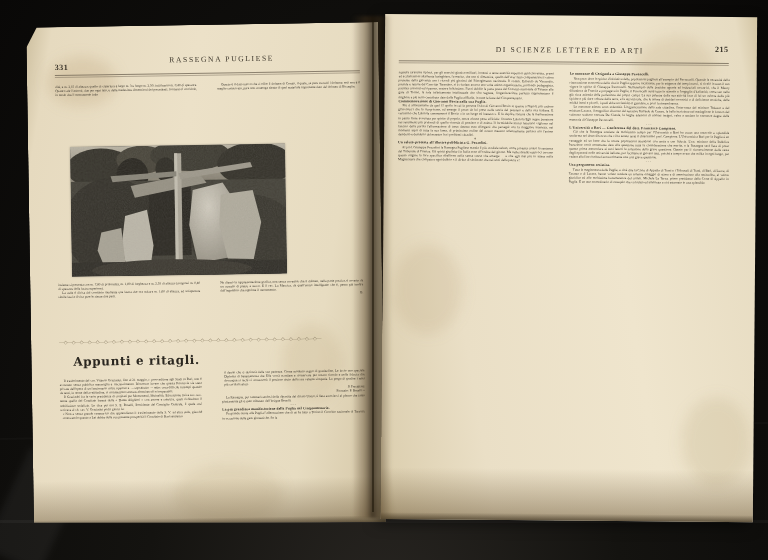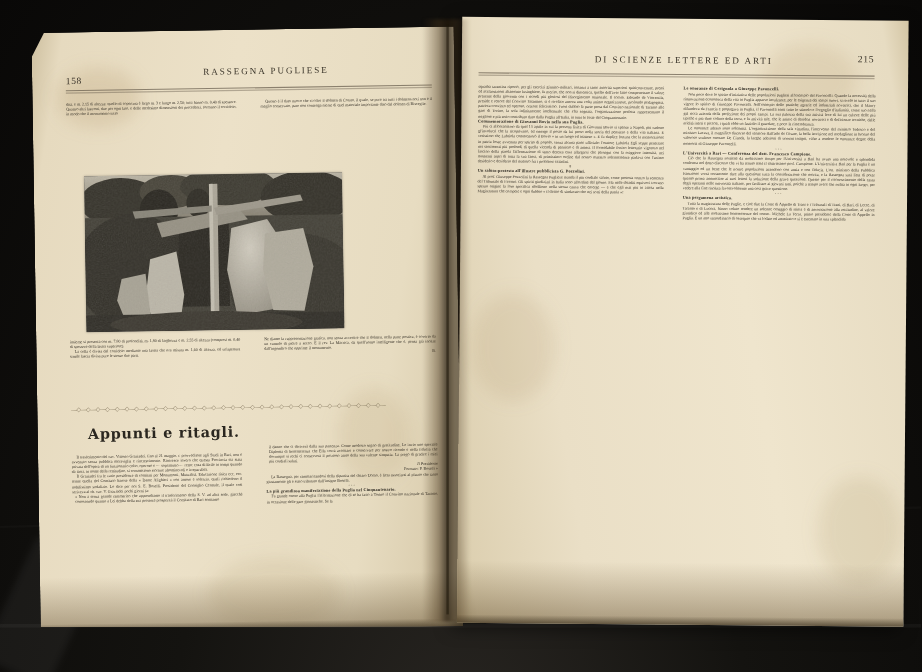--- a/index.html
+++ b/index.html
@@ -69,20 +69,21 @@
   .edge-dark{position:absolute;left:0;bottom:0;width:100%;height:7px;
     background:linear-gradient(0deg,rgba(40,30,14,0.55),rgba(40,30,14,0.0));}
 
   
   .stain{position:absolute;border-radius:50%;filter:blur(7px);pointer-events:none;}
 
   
   .folio{
     position:absolute;font-size:8px;letter-spacing:0.5px;color:#3a342a;
     font-family:"Liberation Serif", serif;
+    font-weight:bold;
   }
   .running-head{
     position:absolute;font-size:7.6px;letter-spacing:1.6px;color:#3c362b;
     font-family:"Liberation Serif", serif;text-align:center;
   }
   .rule{
     position:absolute;height:1px;background:#6b6050;opacity:0.75;
   }
   .rule.thin{height:1px;opacity:0.45;}
 
@@ -142,21 +143,21 @@
 
   <div class="book">
 
     <div class="page page-left">
       <div class="pg-inner">
 
         <div class="stain" style="left:20px;top:30px;width:70px;height:50px;background:rgba(160,130,80,0.18);"></div>
         <div class="stain" style="left:250px;top:300px;width:60px;height:80px;background:rgba(165,135,85,0.14);"></div>
         <div class="stain" style="left:140px;top:440px;width:110px;height:60px;background:rgba(150,120,70,0.12);"></div>
 
-        <div class="folio" style="left:28px;top:36px;">158</div>
+        <div class="folio" style="left:28px;top:36px;">331</div>
         <div class="running-head" style="left:60px;top:30px;width:270px;">RASSEGNA PUGLIESE</div>
         <div class="rule" style="left:28px;top:48px;width:305px;"></div>
         <div class="rule thin" style="left:28px;top:50px;width:305px;"></div>
 
         <div class="col" style="left:28px;top:58px;width:142px;">
           <p class="noind">dità, e m. 2,15 di altezza; quello di copertura è largo m. 3 e lungo m. 2,50; tutti hanno m. 0,40 di spessore. Quattro altri lastroni, due per ogni lato, e delle medesime dimensioni dei precedenti, formano il corridoio, in modo che il monumento tutto</p>
         </div>
         <div class="col" style="left:190px;top:58px;width:143px;">
           <p>Questo è il dato nuovo che ci offre il dolmen di Corato, il quale, se pure tra tutti i dolmens noti non è il meglio conservato, pare non contenga niente di quel materiale importante dato dal dolmen di Bisceglie.</p>
         </div>

